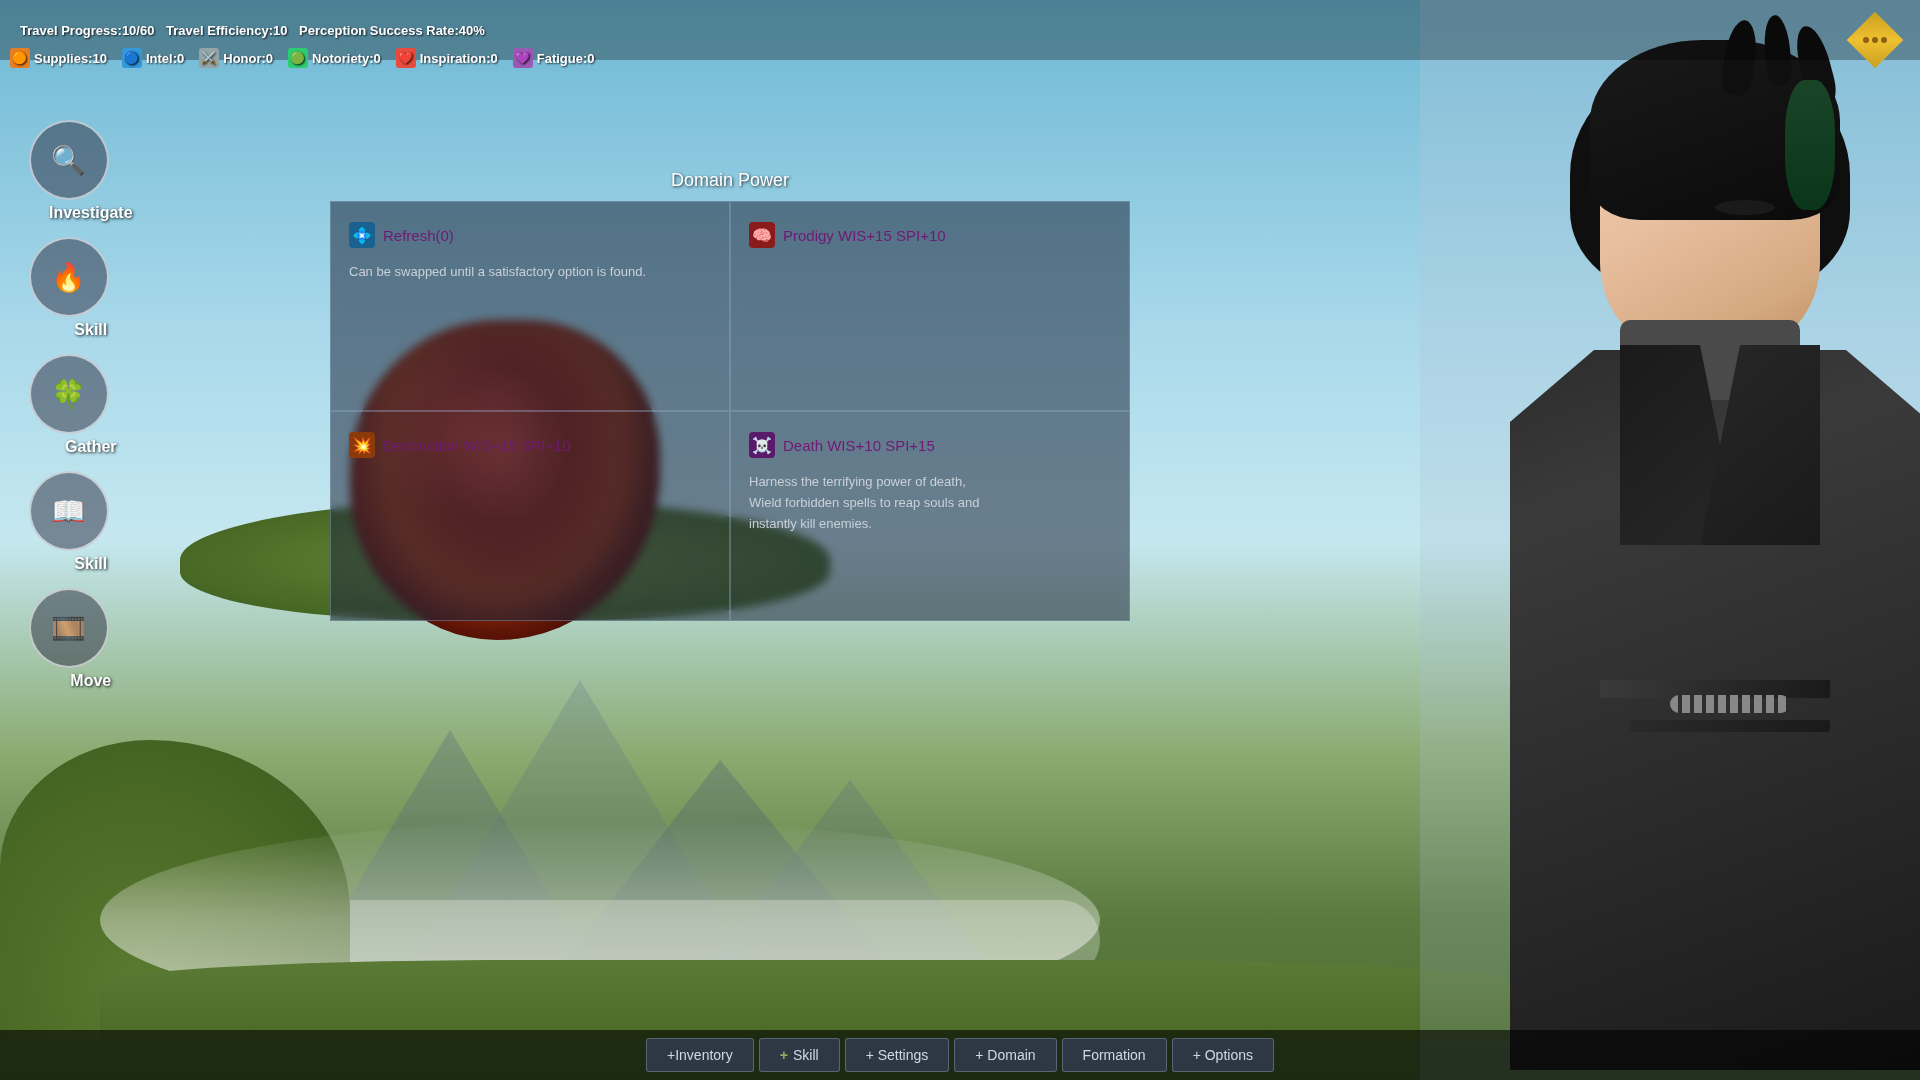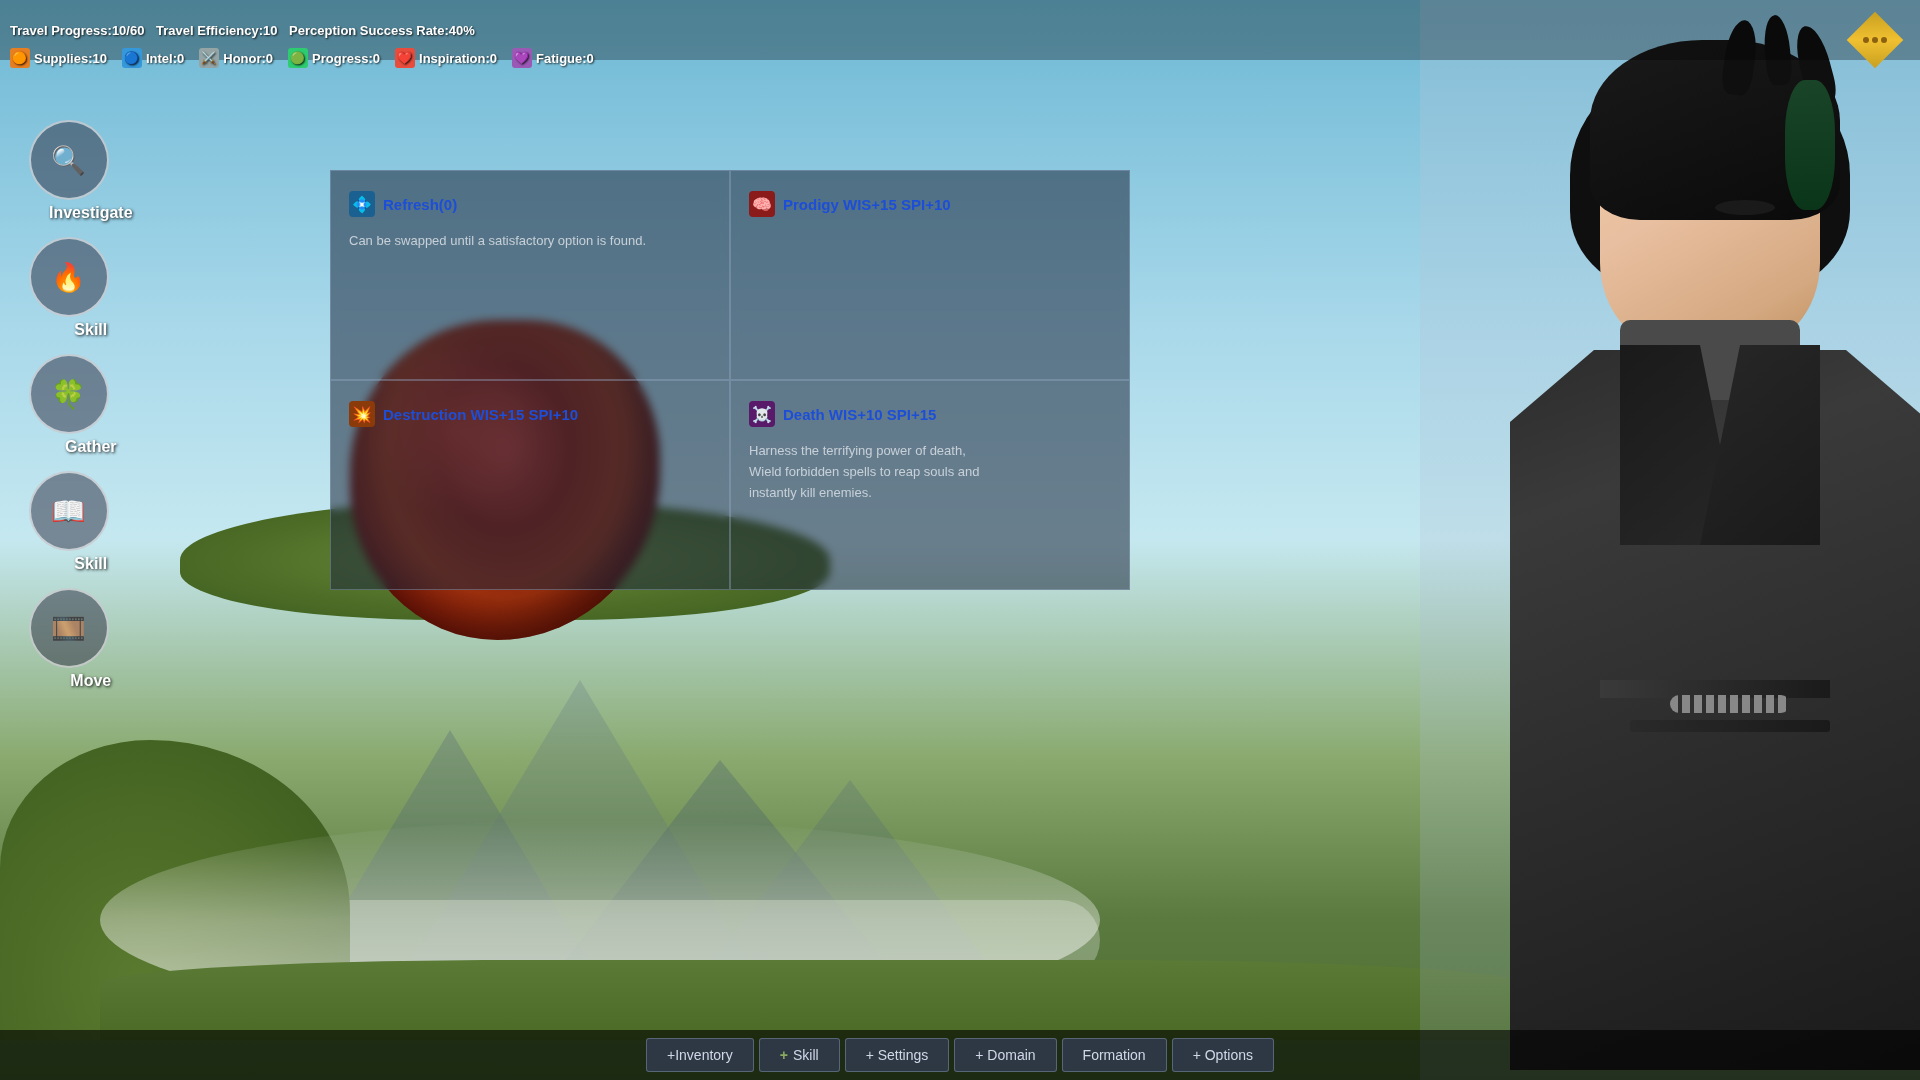--- a/index.html
+++ b/index.html
@@ -41,21 +41,21 @@
     
     .hud-top {
       position: absolute;
       top: 0;
       left: 0;
       right: 0;
       height: 60px;
       background: rgba(0,0,0,0.3);
       display: flex;
       align-items: center;
-      padding: 0 10px;
+      padding: 0 20px;
       gap: 20px;
       z-index: 100;
     }
 
     .hud-stats {
       display: flex;
       gap: 15px;
       align-items: center;
     }
 
@@ -205,23 +205,23 @@
       width: 26px;
       height: 26px;
       border-radius: 4px;
       display: flex;
       align-items: center;
       justify-content: center;
       font-size: 16px;
     }
 
     .domain-card-name {
-      color: #1d4ed8;
+      color: #701a75;
       font-size: 15px;
-      font-weight: bold;
+      font-weight: normal;
     }
 
     .domain-card-desc {
       color: #c8d0d8;
       font-size: 13px;
       line-height: 1.6;
     }
 
     
     .bottom-toolbar {
@@ -359,21 +359,21 @@
     <div class="stat-item">
       <div class="stat-icon intel">🔵</div>
       <span>Intel:0</span>
     </div>
     <div class="stat-item">
       <div class="stat-icon honor">⚔️</div>
       <span>Honor:0</span>
     </div>
     <div class="stat-item">
       <div class="stat-icon notoriety">🟢</div>
-      <span>Progress:0</span>
+      <span>Notoriety:0</span>
     </div>
     <div class="stat-item">
       <div class="stat-icon inspiration">❤️</div>
       <span>Inspiration:0</span>
     </div>
     <div class="stat-item">
       <div class="stat-icon fatigue">💜</div>
       <span>Fatigue:0</span>
     </div>
   </div>
@@ -406,20 +406,21 @@
     <div class="action-circle">📖</div>
     <span class="action-label">Skill</span>
   </div>
   <div class="action-btn">
     <div class="action-circle">🎞️</div>
     <span class="action-label">Move</span>
   </div>
 </div>
 
 <div class="domain-power-container">
+  <div class="domain-power-title">Domain Power</div>
   <div class="domain-grid">
 
     <div class="domain-card">
       <div class="domain-card-title">
         <div class="domain-card-icon" style="background:#1a6090;">💠</div>
         <span class="domain-card-name">Refresh(0)</span>
       </div>
       <div class="domain-card-desc">Can be swapped until a satisfactory option is found.</div>
     </div>
 

